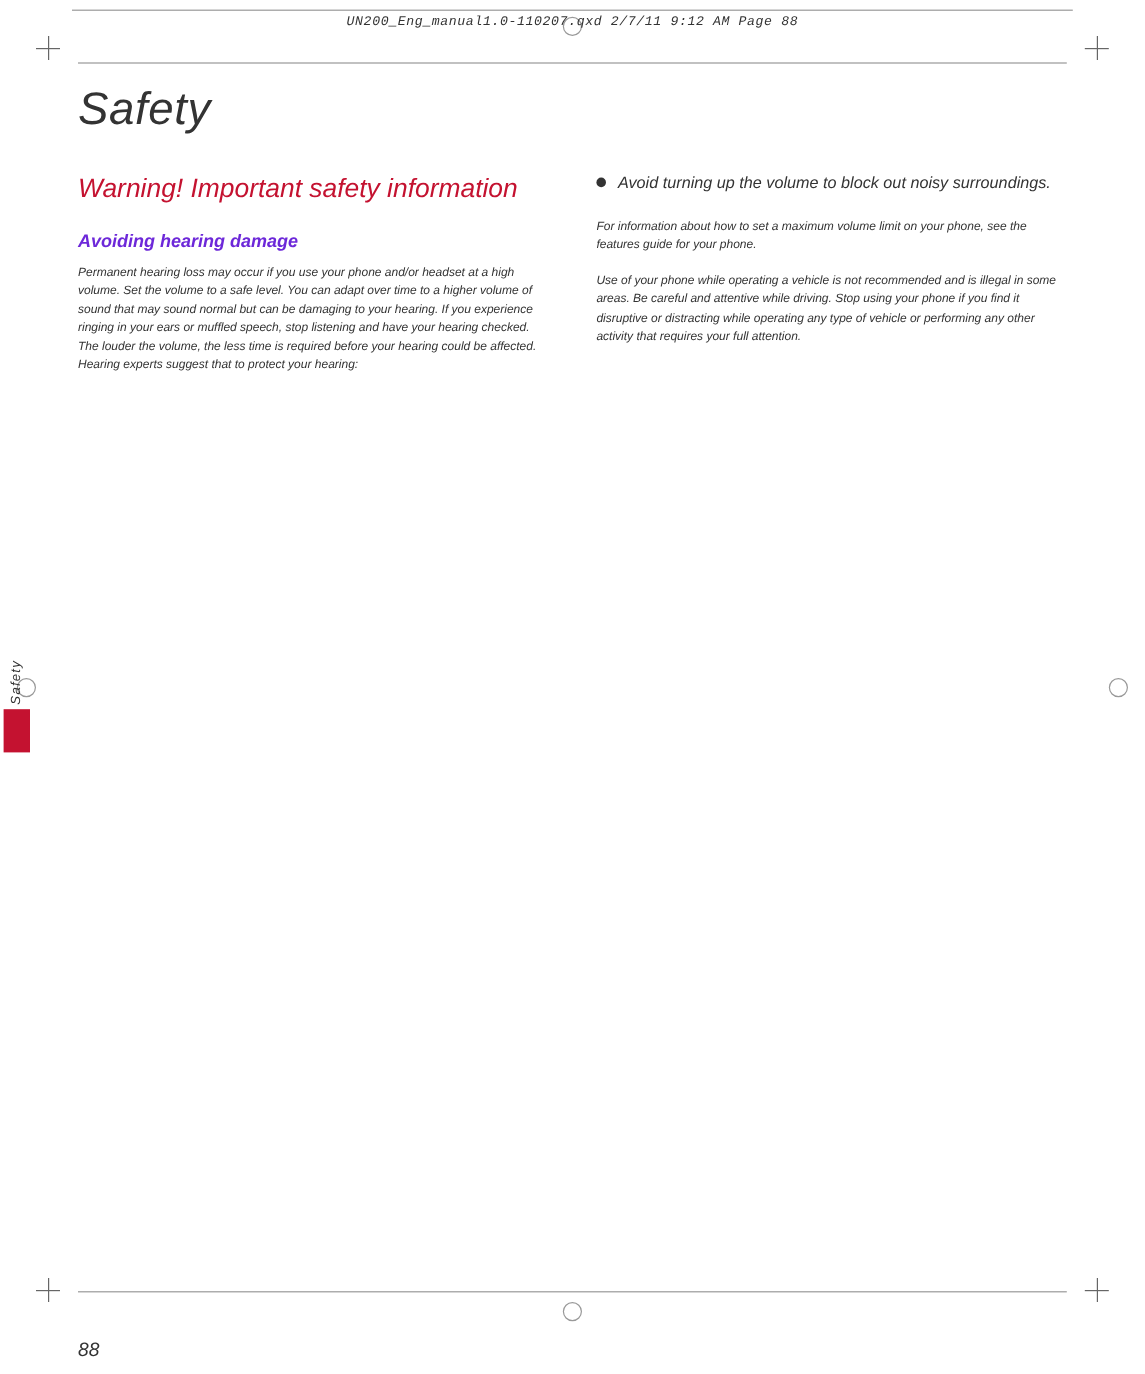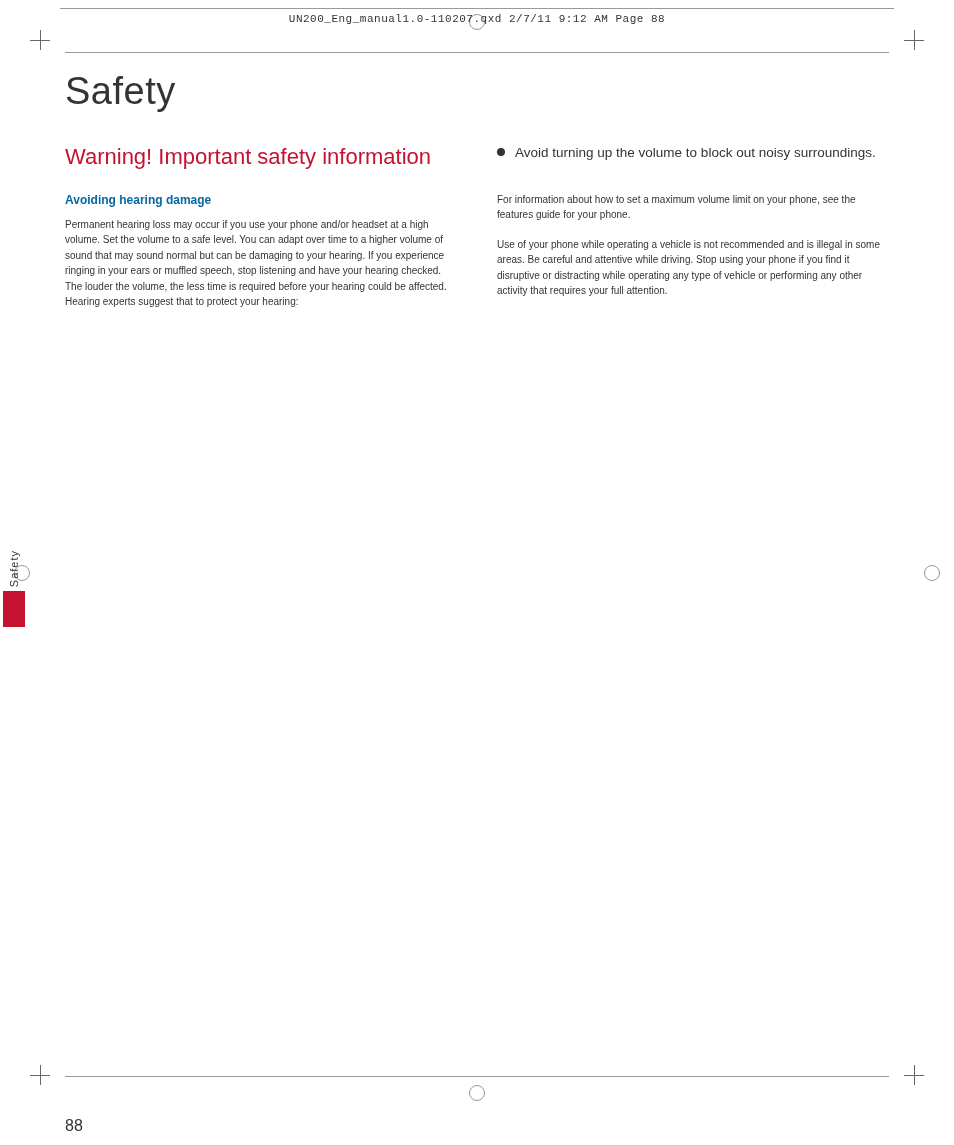--- a/index.html
+++ b/index.html
@@ -16,20 +16,21 @@
       position: relative;
       overflow: hidden;
     }
 
     .page-container {
       width: 954px;
       min-height: 1145px;
       background: #ffffff;
       position: relative;
       padding: 0;
+      font-style: italic;
     }
 
     
     .header-bar {
       position: absolute;
       top: 8px;
       left: 60px;
       right: 60px;
       display: flex;
       justify-content: center;
@@ -152,23 +153,23 @@
     .warning-heading {
       font-size: 22px;
       font-weight: 500;
       color: #c41230;
       line-height: 1.25;
       margin-bottom: 22px;
     }
 
     
     .section-heading {
-      font-size: 12px;
+      font-size: 15px;
       font-weight: 700;
-      color: #0369a1;
+      color: #6d28d9;
       margin-bottom: 10px;
     }
 
     
     .body-text {
       font-size: 10px;
       color: #333;
       line-height: 1.55;
       margin-bottom: 14px;
     }
@@ -194,21 +195,21 @@
       height: 8px;
       background: #333;
       border-radius: 50%;
       margin-top: 5px;
       margin-right: 10px;
       flex-shrink: 0;
     }
 
     
     .right-top-bullets {
-      margin-bottom: 28px;
+      margin-bottom: 18px;
     }
 
     
     .page-number {
       position: absolute;
       bottom: 10px;
       left: 65px;
       font-size: 16px;
       color: #333;
     }

